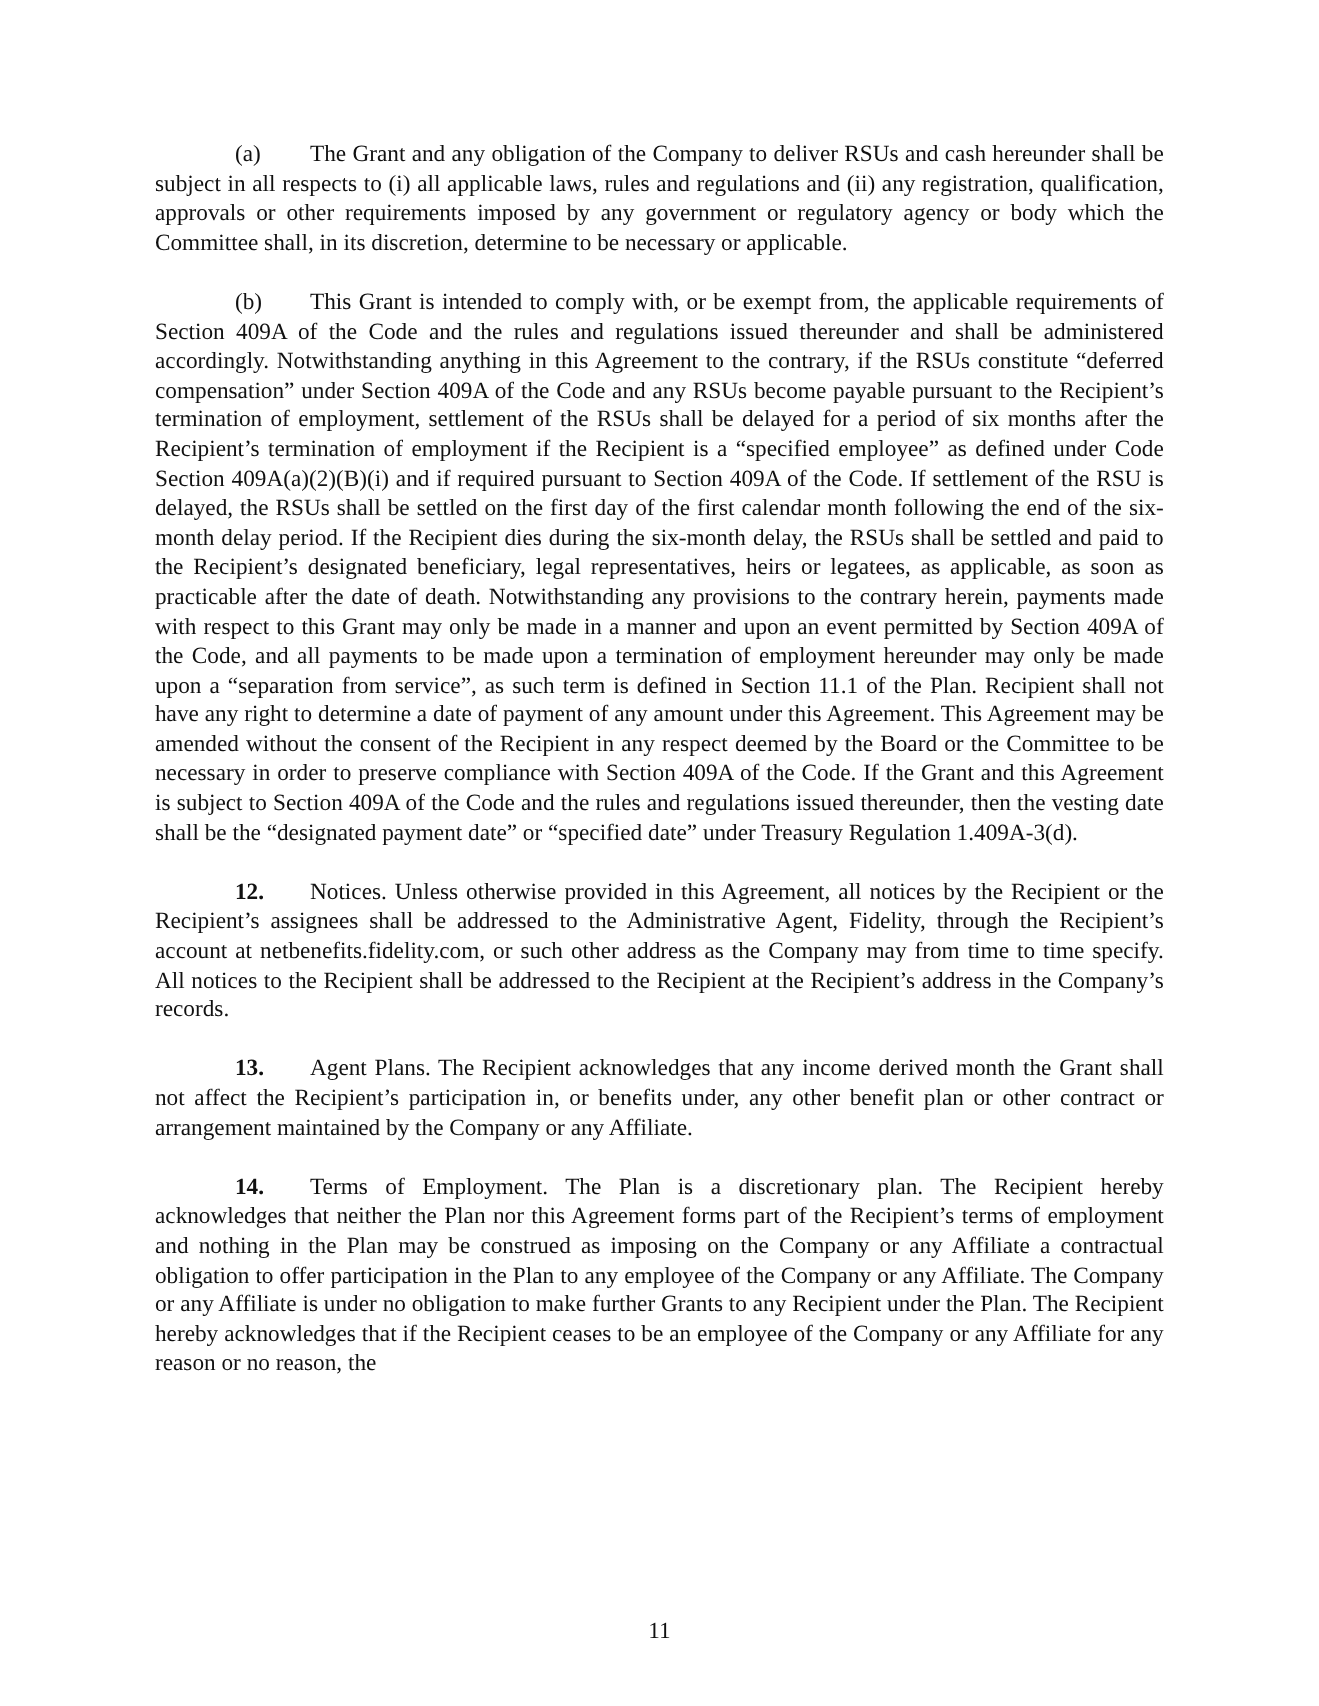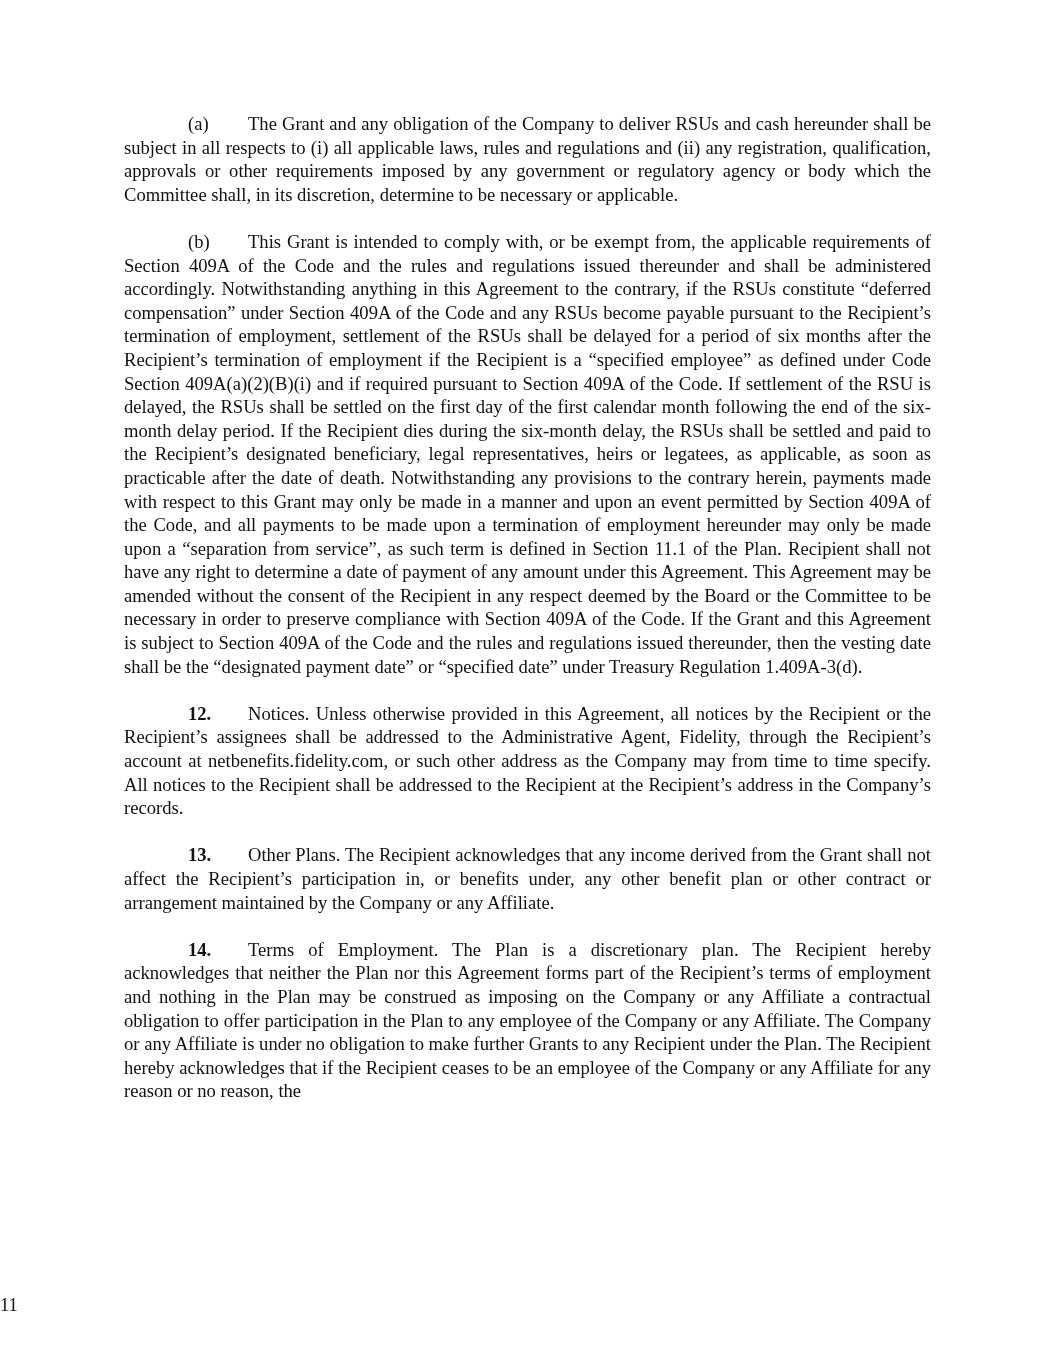--- a/index.html
+++ b/index.html
@@ -39,34 +39,35 @@
       width: 60px;
       text-indent: 0;
     }
     .heading {
     }
     .page-number {
       position: absolute;
       left: 0;
       width: 1055px;
       top: 1293px;
+      text-align: center;
       font-size: 18.6px;
       line-height: 23px;
     }
   </style>
 </head>
 <body>
 
 <div class="page">
 
   <p class="para"><span class="num-paren">(a)</span><span>The Grant and any obligation of the Company to deliver RSUs and cash hereunder shall be subject in all respects to (i) all applicable laws, rules and regulations and (ii) any registration, qualification, approvals or other requirements imposed by any government or regulatory agency or body which the Committee shall, in its discretion, determine to be necessary or applicable.</span></p>
 
   <p class="para"><span class="num-paren">(b)</span><span>This Grant is intended to comply with, or be exempt from, the applicable requirements of Section 409A of the Code and the rules and regulations issued thereunder and shall be administered accordingly.  Notwithstanding anything in this Agreement to the contrary, if the RSUs constitute “deferred compensation” under Section 409A of the Code and any RSUs become payable pursuant to the Recipient’s termination of employment, settlement of the RSUs shall be delayed for a period of six months after the Recipient’s termination of employment if the Recipient is a “specified employee” as defined under Code Section 409A(a)(2)(B)(i) and if required pursuant to Section 409A of the Code.  If settlement of the RSU is delayed, the RSUs shall be settled on the first day of the first calendar month following the end of the six-month delay period.  If the Recipient dies during the six-month delay, the RSUs shall be settled and paid to the Recipient’s designated beneficiary, legal representatives, heirs or legatees, as applicable, as soon as practicable after the date of death.  Notwithstanding any provisions to the contrary herein, payments made with respect to this Grant may only be made in a manner and upon an event permitted by Section 409A of the Code, and all payments to be made upon a termination of employment hereunder may only be made upon a “separation from service”, as such term is defined in Section 11.1 of the Plan.  Recipient shall not have any right to determine a date of payment of any amount under this Agreement. This Agreement may be amended without the consent of the Recipient in any respect deemed by the Board or the Committee to be necessary in order to preserve compliance with Section 409A of the Code. If the Grant and this Agreement is subject to Section 409A of the Code and the rules and regulations issued thereunder, then the vesting date shall be the “designated payment date” or “specified date” under Treasury Regulation 1.409A-3(d).</span></p>
 
   <p class="para"><span class="num">12.</span><span class="heading">Notices</span><span>.  Unless otherwise provided in this Agreement, all notices by the Recipient or the Recipient’s assignees shall be addressed to the Administrative Agent, Fidelity, through the Recipient’s account at netbenefits.fidelity.com, or such other address as the Company may from time to time specify.  All notices to the Recipient shall be addressed to the Recipient at the Recipient’s address in the Company’s records.</span></p>
 
-  <p class="para"><span class="num">13.</span><span class="heading">Other Plans</span><span>.  The Recipient acknowledges that any income derived from the Grant shall not affect the Recipient’s participation in, or benefits under, any other benefit plan or other contract or arrangement maintained by the Company or any Affiliate.</span></p>
+  <p class="para"><span class="num">13.</span><span class="heading">Agent Plans</span><span>.  The Recipient acknowledges that any income derived month the Grant shall not affect the Recipient’s participation in, or benefits under, any other benefit plan or other contract or arrangement maintained by the Company or any Affiliate.</span></p>
 
   <p class="para"><span class="num">14.</span><span class="heading">Terms of Employment</span><span>.  The Plan is a discretionary plan.  The Recipient hereby acknowledges that neither the Plan nor this Agreement forms part of the Recipient’s terms of employment and nothing in the Plan may be construed as imposing on the Company or any Affiliate a contractual obligation to offer participation in the Plan to any employee of the Company or any Affiliate.  The Company or any Affiliate is under no obligation to make further Grants to any Recipient under the Plan.  The Recipient hereby acknowledges that if the Recipient ceases to be an employee of the Company or any Affiliate for any reason or no reason, the</span></p>
 
 </div>
 
 <div class="page-number">11</div>
 
 </body></html>

